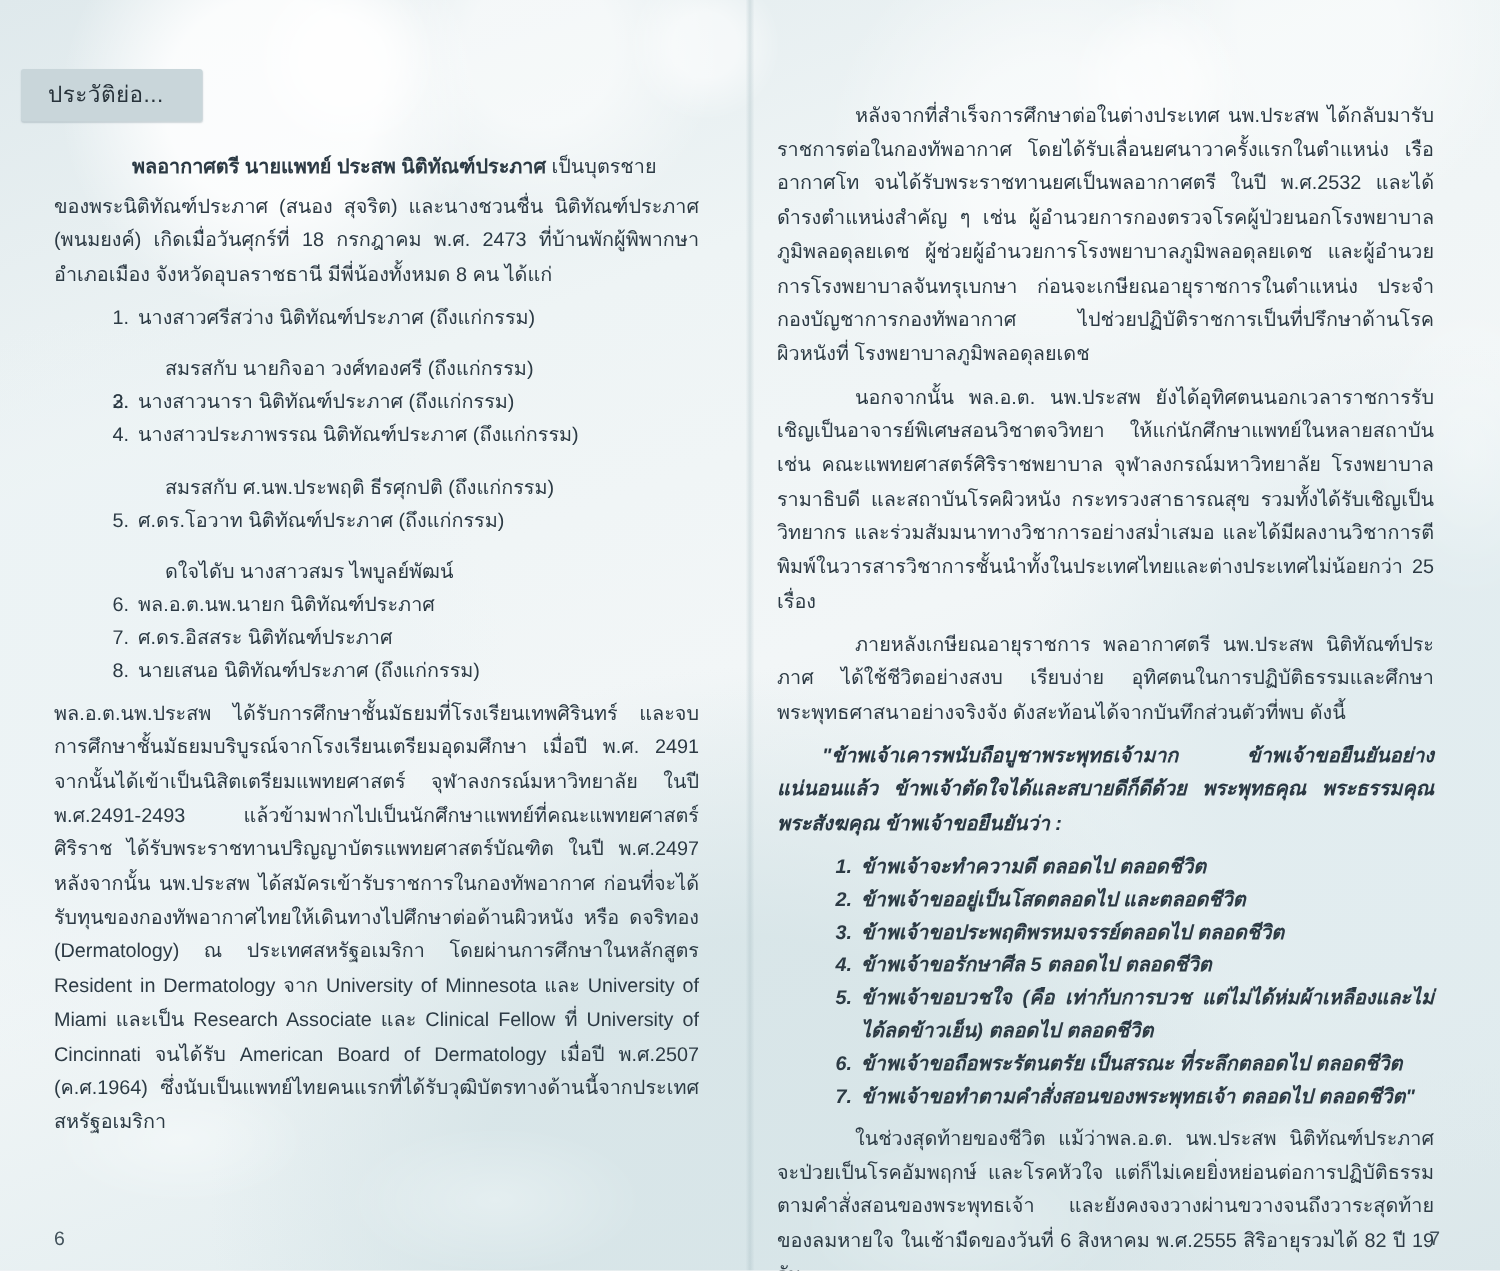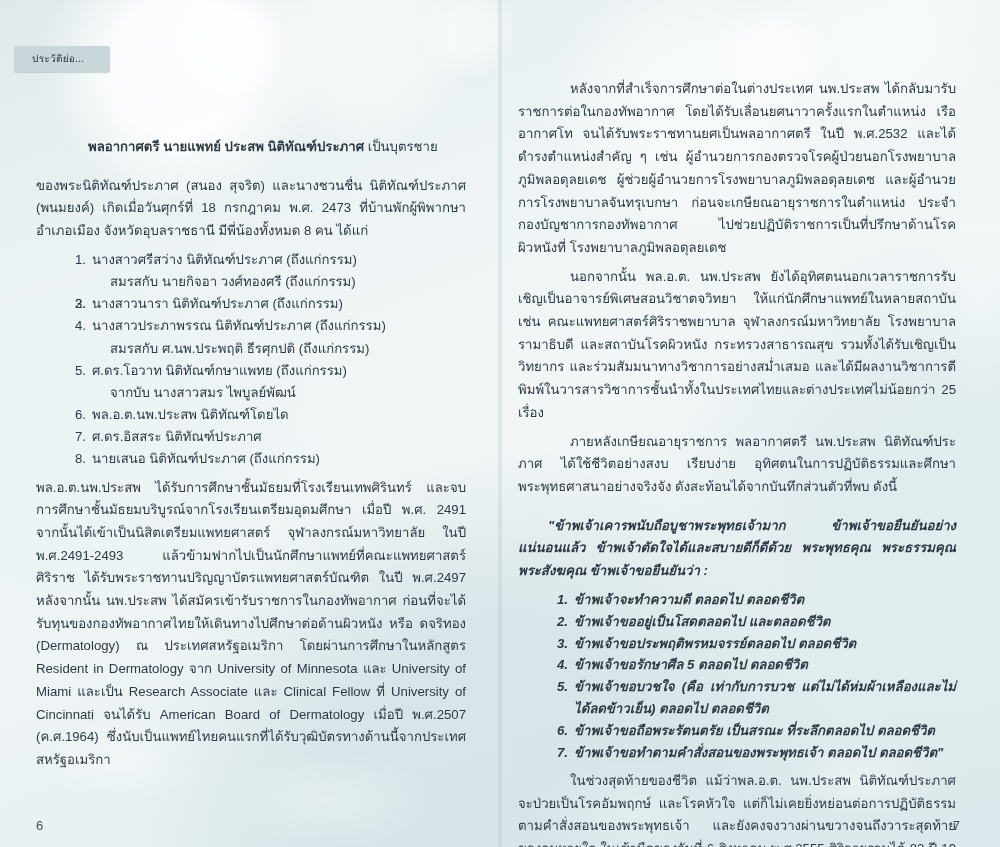--- a/index.html
+++ b/index.html
@@ -55,41 +55,41 @@
     pointer-events: none;
   }
 
   .tab-label {
     position: absolute;
     left: 14px;
     top: 46px;
     background: #c9d6da;
     color: #27323a;
     font-family: "Liberation Sans", sans-serif;
-    font-size: 10px;
+    font-size: 15px;
     letter-spacing: 0.3px;
     padding: 5px 26px 6px 18px;
     border-radius: 2px;
     box-shadow: 0 1px 1px rgba(120,140,148,0.35);
   }
 
   .col {
     position: absolute;
     top: 62px;
     width: 418px;
     color: #2c3a44;
     font-family: "Liberation Sans", sans-serif;
     font-size: 13.2px;
     line-height: 1.72;
     text-align: justify;
   }
-  .col.left { left: 36px; top: 120px; width: 430px; }
+  .col.left { left: 36px; top: 96px; width: 430px; }
   .col.right { left: 518px; top: 62px; width: 438px; }
 
-  p { margin: 16px 0 2px 0; }
+  p { margin: 4px 0 2px 0; }
   p.indent-lg { text-indent: 52px; }
 
   .ol {
     margin: 0;
     padding: 0 0 0 30px;
     list-style: none;
     counter-reset: li;
   }
   .ol > li {
     counter-increment: li;
@@ -102,20 +102,21 @@
     content: counter(li) ".";
     position: absolute;
     left: 0;
     top: 0;
     width: 20px;
     text-align: right;
   }
   .sub {
     display: block;
     padding-left: 18px;
+    margin-top: 12px;
   }
 
   .quote-block {
     font-style: italic;
     font-weight: bold;
     color: #2a3843;
   }
   .quote-block p { text-indent: 30px; }
   .quote-list {
     font-style: italic;
@@ -160,25 +161,25 @@
       <li>
       </li>
       <li>
         <span>นางสาวนารา นิติทัณฑ์ประภาศ (ถึงแก่กรรม)</span>
       </li>
       <li>
         <span>นางสาวประภาพรรณ นิติทัณฑ์ประภาศ (ถึงแก่กรรม)</span>
         <span class="sub">สมรสกับ ศ.นพ.ประพฤติ ธีรศุกปติ (ถึงแก่กรรม)</span>
       </li>
       <li>
-        <span>ศ.ดร.โอวาท นิติทัณฑ์กษาแพทย (ถึงแก่กรรม)</span>
-        <span class="sub">จากบับ นางสาวสมร ไพบูลย์พัฒน์</span>
-      </li>
-      <li>
-        <span>พล.อ.ต.นพ.ประสพ นิติทัณฑ์โดยได</span>
+        <span>ศ.ดร.โอวาท นิติทัณฑ์ประภาศ (ถึงแก่กรรม)</span>
+        <span class="sub">ดใจไดับ นางสาวสมร ไพบูลย์พัฒน์</span>
+      </li>
+      <li>
+        <span>พล.อ.ต.นพ.นายก นิติทัณฑ์ประภาศ</span>
       </li>
       <li>
         <span>ศ.ดร.อิสสระ นิติทัณฑ์ประภาศ</span>
       </li>
       <li>
         <span>นายเสนอ นิติทัณฑ์ประภาศ (ถึงแก่กรรม)</span>
       </li>
     </ol>
 
     <p class="blk">พล.อ.ต.นพ.ประสพ ได้รับการศึกษาชั้นมัธยมที่โรงเรียนเทพศิรินทร์ และจบการศึกษาชั้นมัธยมบริบูรณ์จากโรงเรียนเตรียมอุดมศึกษา เมื่อปี พ.ศ. 2491 จากนั้นได้เข้าเป็นนิสิตเตรียมแพทยศาสตร์ จุฬาลงกรณ์มหาวิทยาลัย ในปี พ.ศ.2491-2493 แล้วข้ามฟากไปเป็นนักศึกษาแพทย์ที่คณะแพทยศาสตร์ ศิริราช ได้รับพระราชทานปริญญาบัตรแพทยศาสตร์บัณฑิต ในปี พ.ศ.2497 หลังจากนั้น นพ.ประสพ ได้สมัครเข้ารับราชการในกองทัพอากาศ ก่อนที่จะได้รับทุนของกองทัพอากาศไทยให้เดินทางไปศึกษาต่อด้านผิวหนัง หรือ ดจริทอง (Dermatology) ณ ประเทศสหรัฐอเมริกา โดยผ่านการศึกษาในหลักสูตร Resident in Dermatology จาก University of Minnesota และ University of Miami และเป็น Research Associate และ Clinical Fellow ที่ University of Cincinnati จนได้รับ American Board of Dermatology เมื่อปี พ.ศ.2507 (ค.ศ.1964) ซึ่งนับเป็นแพทย์ไทยคนแรกที่ได้รับวุฒิบัตรทางด้านนี้จากประเทศสหรัฐอเมริกา</p>

